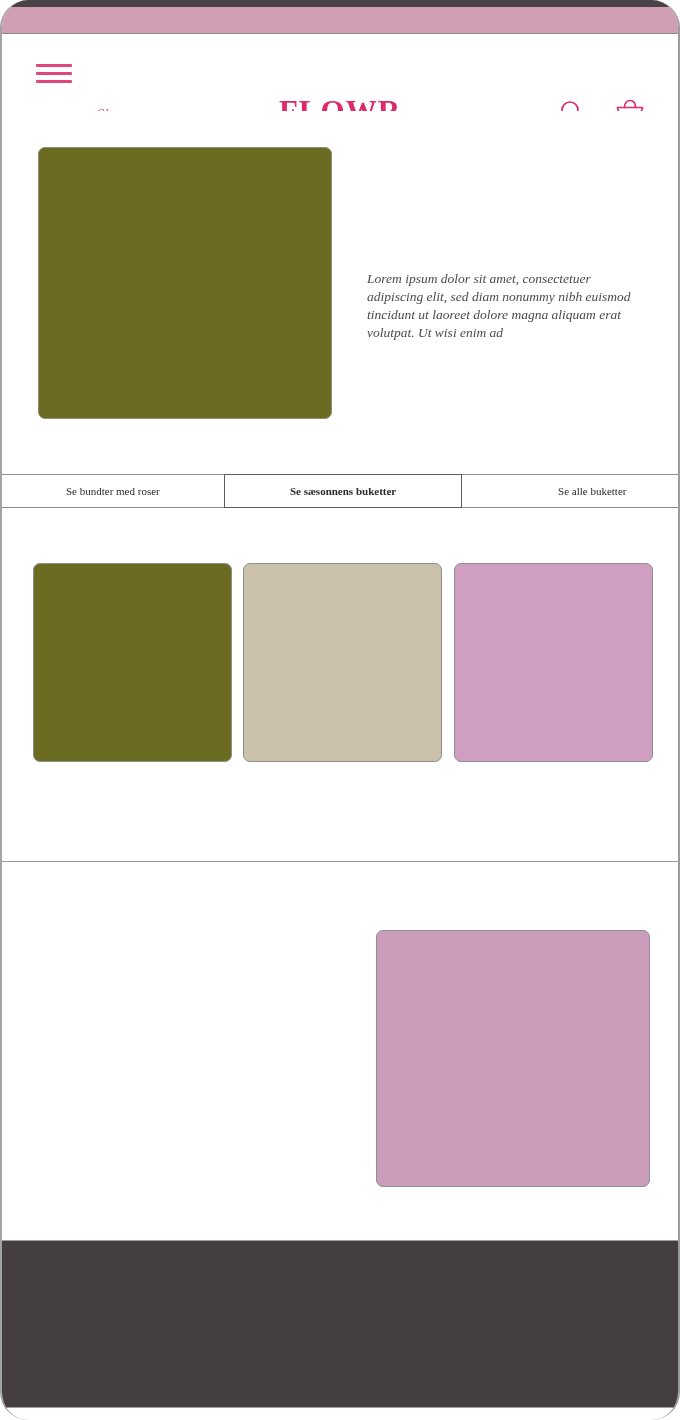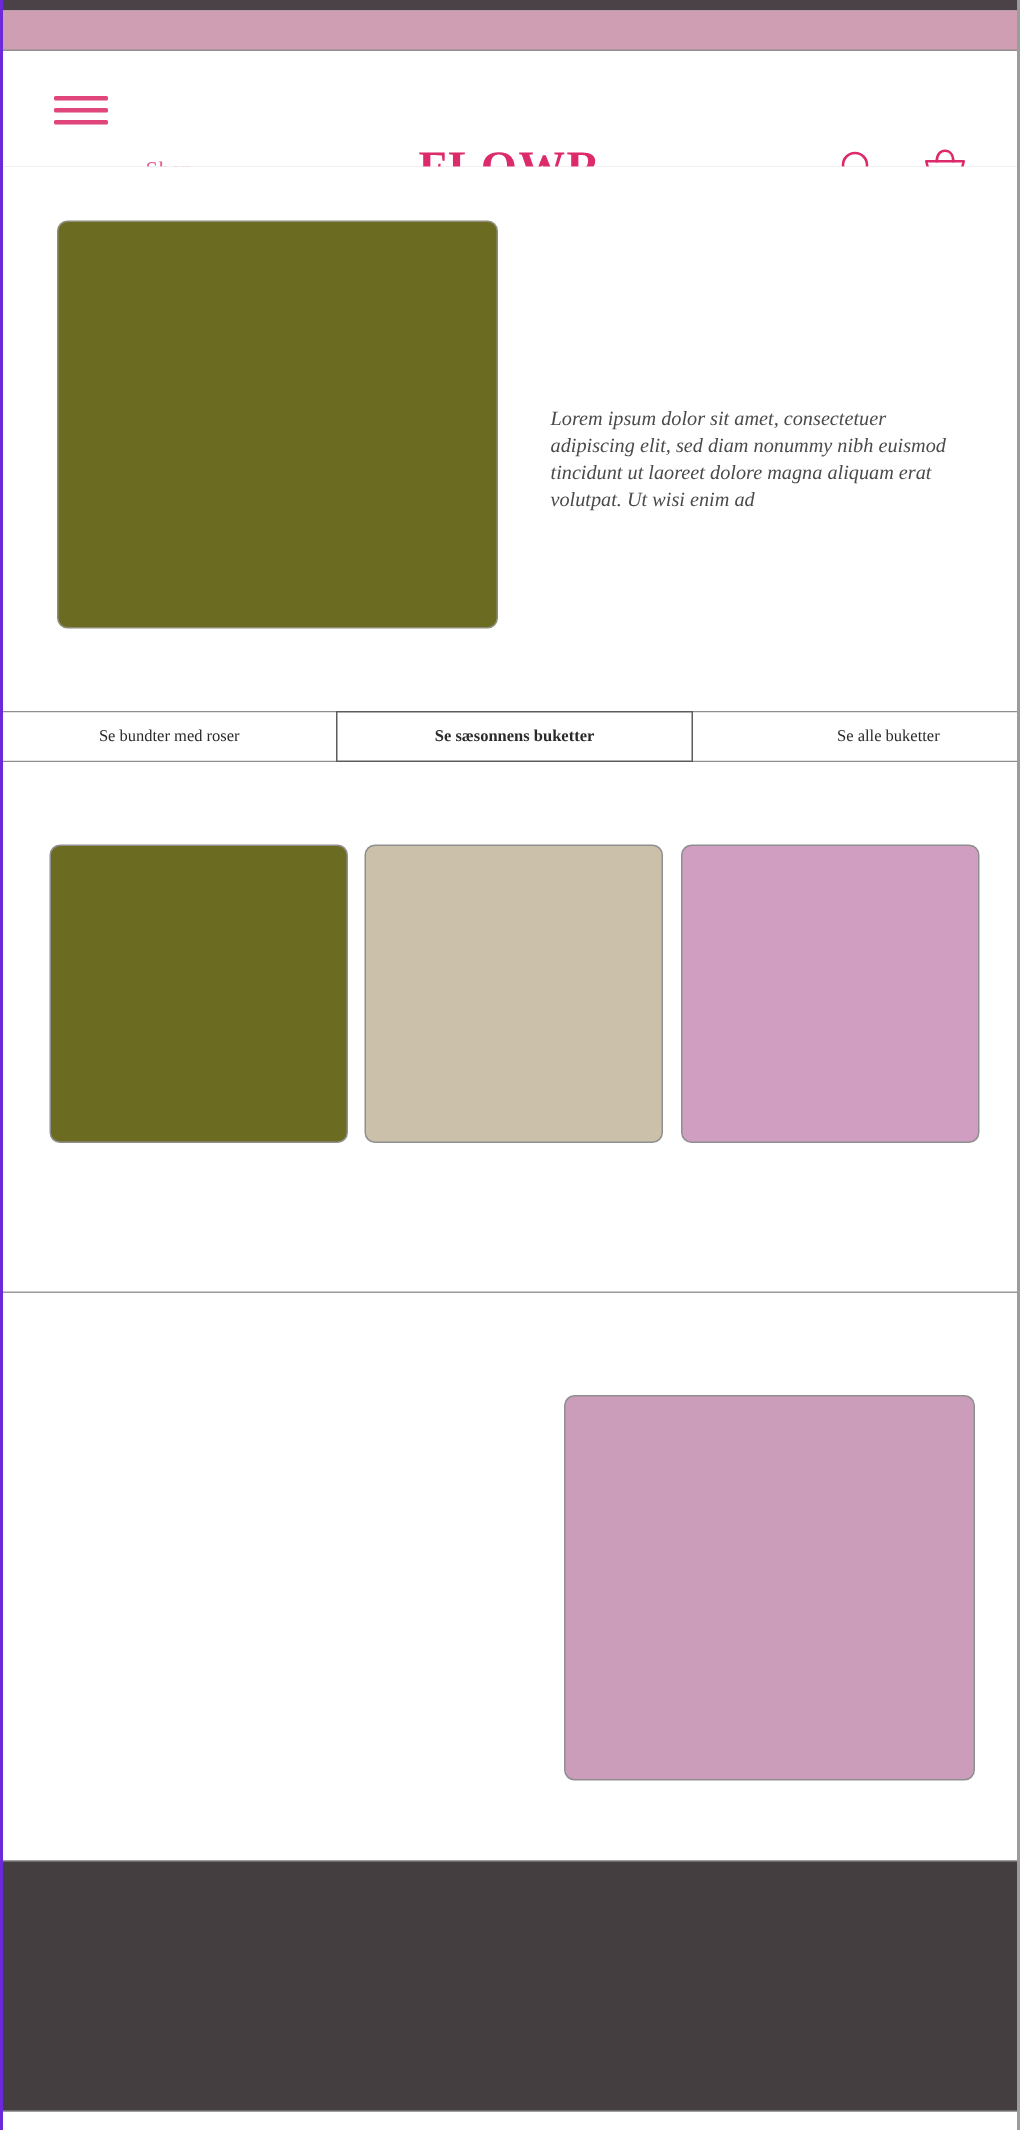--- a/index.html
+++ b/index.html
@@ -14,23 +14,24 @@
     overflow: hidden;
     position: relative;
   }
 
   .page {
     position: relative;
     width: 680px;
     height: 1420px;
     background: #ffffff;
     box-sizing: border-box;
-    border-left: 2px solid #6d28d9;
+    border-left: 2px solid #a3a3a3;
     border-right: 2px solid #9c9c9c;
     overflow: hidden;
+    border-radius: 28px;
   }
 
   
   .top-dark-bar {
     position: absolute;
     left: 0; right: 0; top: 0;
     height: 7px;
     background: #4a4246;
   }
   .promo-banner {

